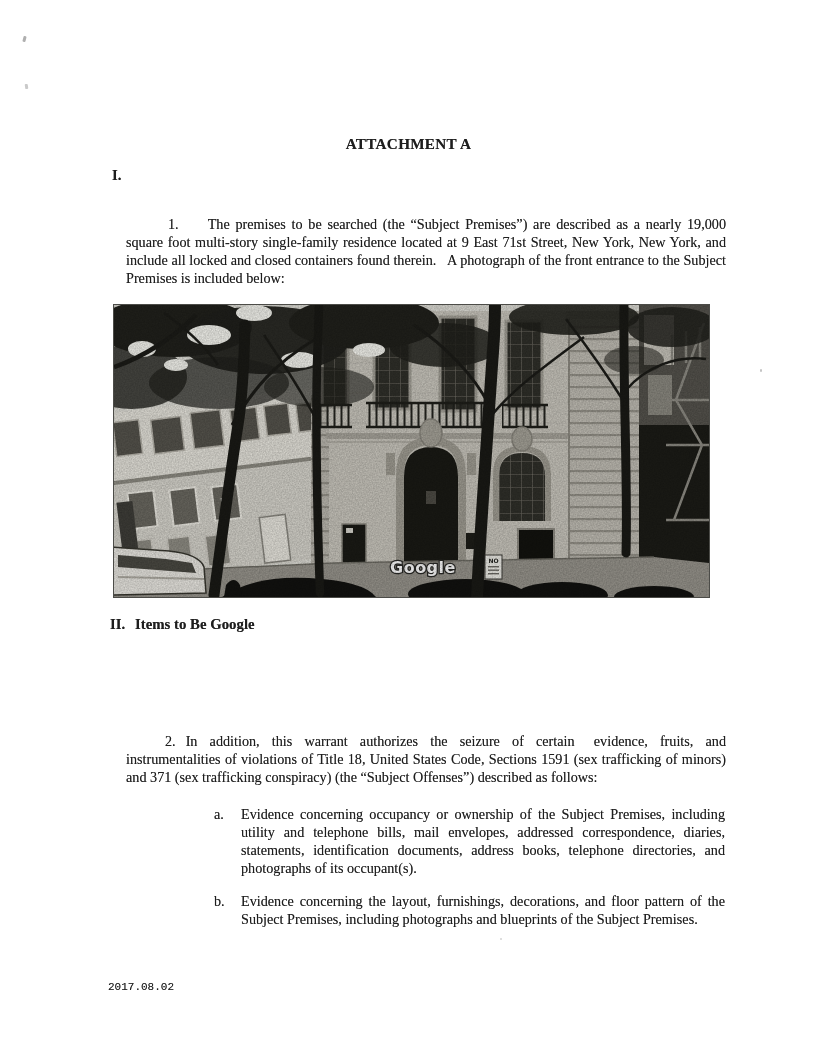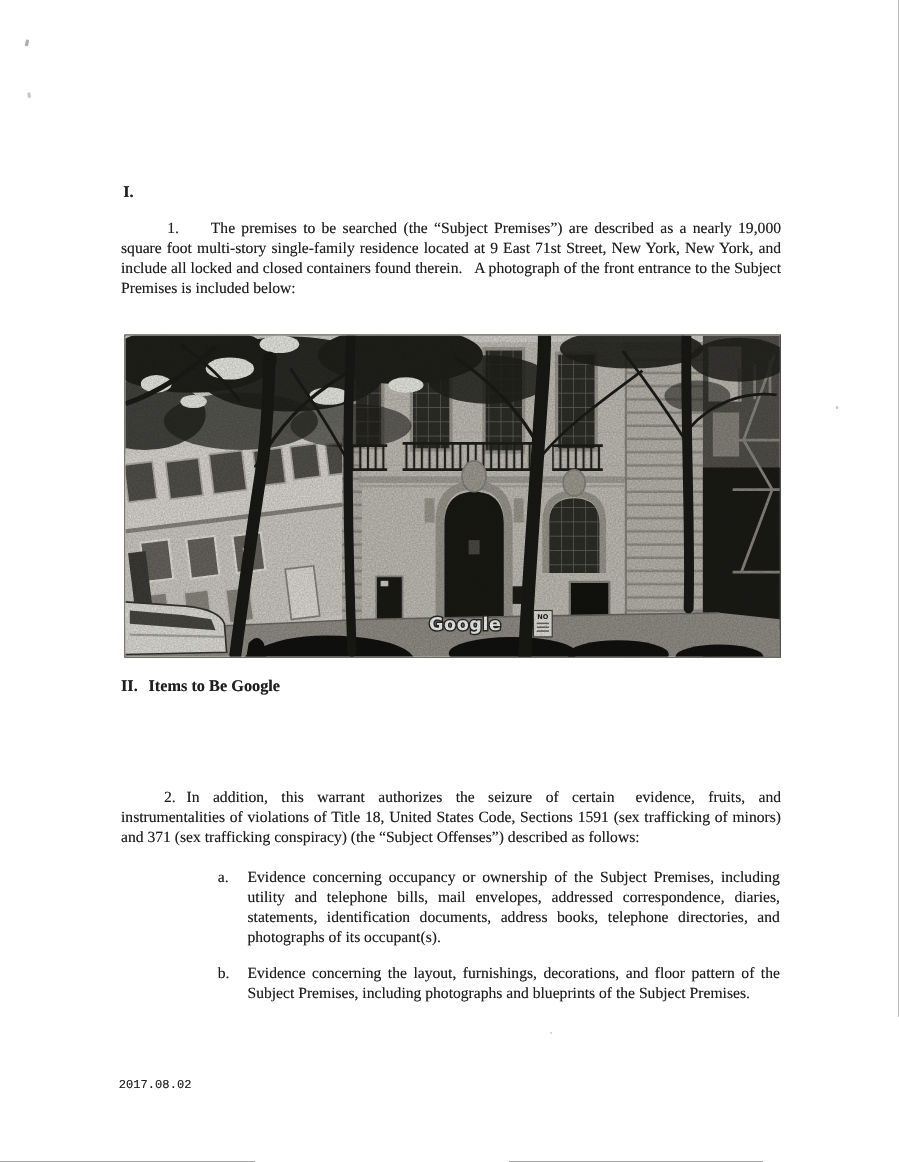--- a/index.html
+++ b/index.html
@@ -4,21 +4,21 @@
 <style>
   html,body { margin:0; padding:0; background:#6b6b6b; }
   .page {
     position:relative; width:817px; height:1056px; margin:0 auto;
     background:#ffffff; overflow:hidden;
     font-family:"Liberation Serif","DejaVu Serif",serif; color:#1e1e1e;
   }
   .abs { position:absolute; }
   .doc-text {
     font-size:14.2px; line-height:18px; text-align:justify;
-    text-shadow:0 0 0.5px rgba(25,25,25,0.55); margin:0;
+    text-shadow:0 0 0.5px rgba(25,25,25,0.55); margin:16px;
   }
   .title {
     top:135px; left:0; width:817px; text-align:center;
     font-weight:bold; font-size:15.2px; letter-spacing:0.3px;
     text-shadow:0 0 0.5px rgba(25,25,25,0.6);
   }
   .heading {
     display:flex; font-weight:bold; font-size:14.8px;
     text-shadow:0 0 0.5px rgba(25,25,25,0.6);
   }
@@ -54,20 +54,21 @@
 </head>
 <body>
 
 <div class="page">
 
   <div class="speck speck1"></div>
   <div class="speck speck2"></div>
   <div class="speck speck3"></div>
   <div class="speck speck4"></div>
 
+  <div class="abs title">ATTACHMENT A</div>
 
   <div class="abs heading h1">
     <span class="hnum">I.</span>
   </div>
 
   <p class="abs doc-text p-i1"><span class="pnum1">1.</span><span>The premises to be searched (the “Subject Premises”) are described as a nearly 19,000 square foot multi-story single-family residence located at 9 East 71st Street, New York, New York, and include all locked and closed containers found therein.  A photograph of the front entrance to the Subject Premises is included below:</span></p>
 
   <div class="abs photo">
     <svg viewBox="0 0 595 292" width="595" height="292">
       <defs>

